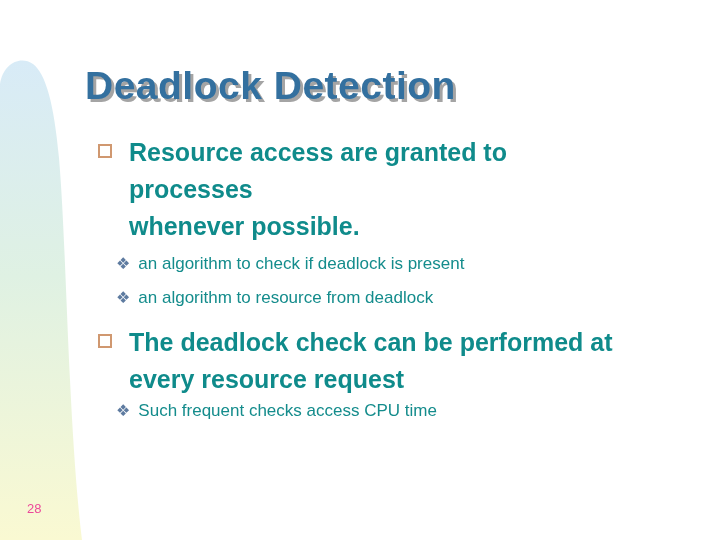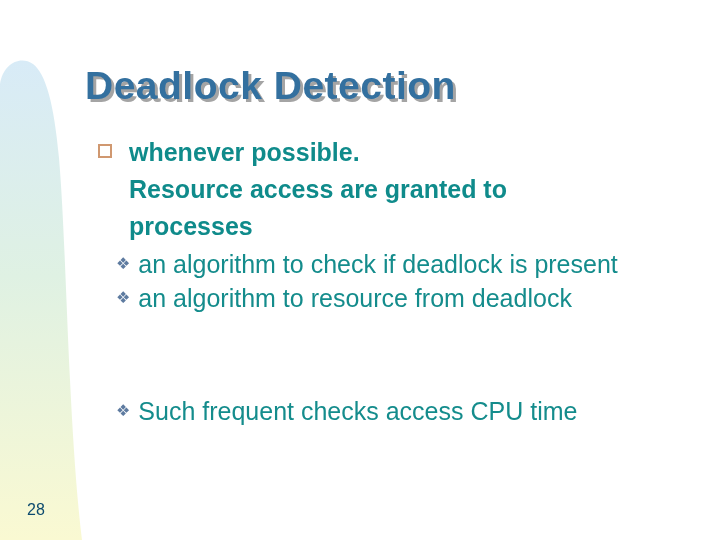--- a/index.html
+++ b/index.html
@@ -53,32 +53,32 @@
     color: #5E7BA0;
     margin-right: 8px;
   }
   .l1 .text {
     font-size: 25px;
     font-weight: bold;
     line-height: 37px;
     color: #0F8B8B;
   }
   .l2 .text {
-    font-size: 25px;
+    font-size: 17px;
     font-weight: normal;
     line-height: 30px;
     color: #148C8C;
   }
   .page-number {
     position: absolute;
     left: 27px;
     top: 501px;
     z-index: 2;
-    font-size: 16px;
-    color: #0c4a6e;
+    font-size: 13px;
+    color: #ec4899;
   }
 </style>
 </head>
 <body>
 
 <div class="slide">
 
   <svg class="deco-svg" viewBox="0 0 720 540" xmlns="http://www.w3.org/2000/svg">
     <defs>
       <linearGradient id="ribbonGrad" x1="0" y1="0" x2="0" y2="1">
@@ -89,40 +89,47 @@
     </defs>
     <path d="M 0 84 C 3 64, 20 55, 33 64 C 46 74, 54 104, 59 158 C 64 218, 66 300, 70 380 C 73 442, 77 500, 82 540 L 0 540 Z" fill="url(#ribbonGrad)"></path>
     <path d="M 716 186 C 701 252, 695 340, 697 420 C 698 472, 700 512, 703 540" fill="none" stroke="#2E8F8F" stroke-width="2" stroke-linecap="round" opacity="0.85"></path>
   </svg>
 
   <h1 class="title">Deadlock Detection</h1>
 
   <div class="bullet-row l1" style="top:134px">
     <span class="sq-bullet"></span>
     <div class="text">
+      <div>Resource access are granted to processes</div>
       <div>whenever possible.</div>
-      <div>Resource access are granted to processes</div>
     </div>
   </div>
 
 
   <div class="bullet-row l2" style="top:249px">
     <span class="diamond-bullet">❖</span>
     <div class="text">
       <div>an algorithm to check if deadlock is present</div>
     </div>
   </div>
 
   <div class="bullet-row l2" style="top:283px">
     <span class="diamond-bullet">❖</span>
     <div class="text">
       <div>an algorithm to resource from deadlock</div>
     </div>
   </div>
 
+  <div class="bullet-row l1" style="top:324px">
+    <span class="sq-bullet"></span>
+    <div class="text">
+      <div>The deadlock check can be performed at</div>
+      <div>every resource request</div>
+    </div>
+  </div>
 
   <div class="bullet-row l2" style="top:396px">
     <span class="diamond-bullet">❖</span>
     <div class="text">
       <div>Such frequent checks access CPU time</div>
     </div>
   </div>
 
   <div class="page-number">28</div>
 

